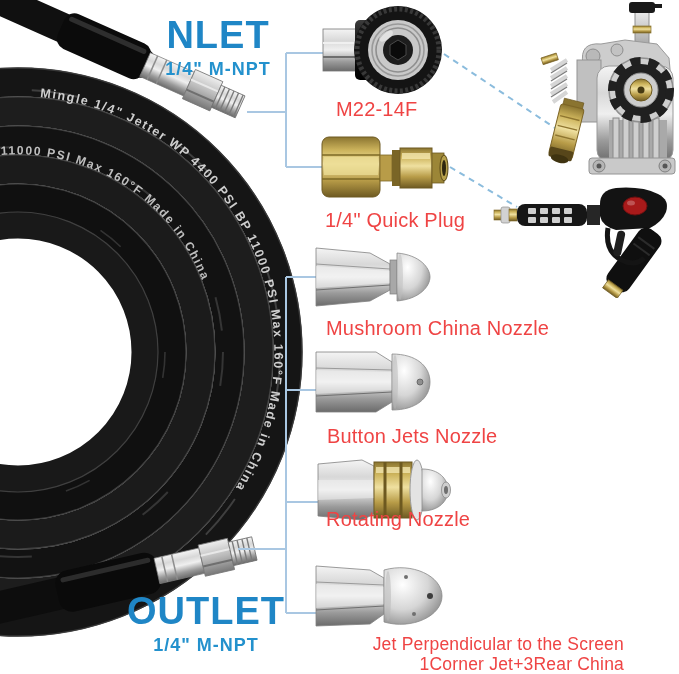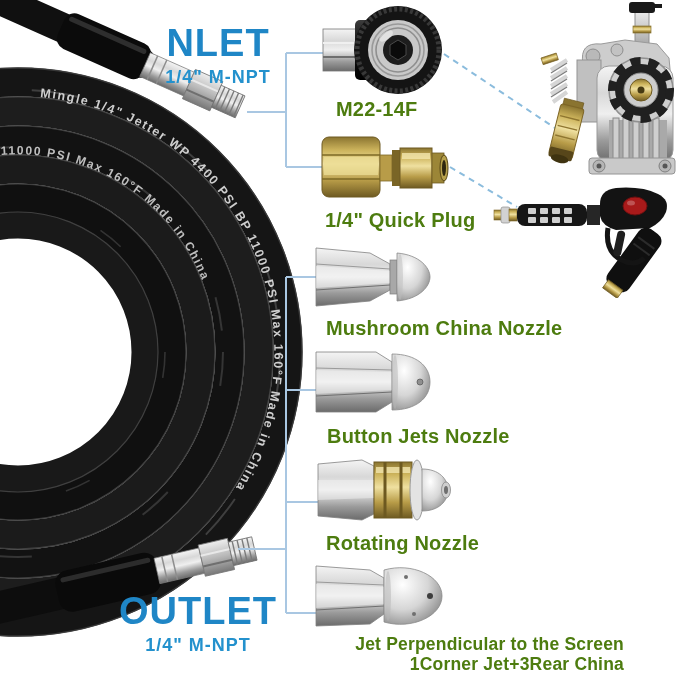--- a/index.html
+++ b/index.html
@@ -5,21 +5,21 @@
   html,body{margin:0;padding:0;background:#fff;}
   .stage{
     position:relative;width:679px;height:674px;background:#ffffff;
     overflow:hidden;font-family:"Liberation Sans",sans-serif;
   }
   .abs{position:absolute;}
   svg{display:block;}
   .layer0{z-index:0;} .layer1{z-index:1;} .layer2{z-index:2;} .layer3{z-index:3;}
   .heading{font-weight:bold;color:#1f86c6;line-height:1;letter-spacing:1px;font-size:38px;}
   .spec{font-weight:bold;color:#2391cd;font-size:18px;letter-spacing:1px;margin-top:5px;}
-  .lbl{font-weight:bold;color:#4d7c0f;font-size:20px;letter-spacing:.2px;line-height:1.15;}
+  .lbl{font-weight:normal;color:#ef4444;font-size:20px;letter-spacing:.2px;line-height:1.15;}
   .lbl.small{font-size:17.5px;text-align:right;}
   .center{text-align:center;}
 </style>
 </head>
 <body>
 
 <div class="stage">
 
   <svg width="0" height="0" style="position:absolute" aria-hidden="true">
     <defs>
@@ -126,25 +126,25 @@
     <g fill="none" stroke="#a9c7e2" stroke-width="2">
       <path d="M247,112 H286 M286,53 V167 M286,53 H330 M286,167 H323"></path>
       <path d="M238,549 H286 M286,277 V613 M286,277 H319 M286,390 H319 M286,502 H319 M286,613 H319"></path>
     </g>
     <g fill="none" stroke="#8bbcdd" stroke-width="2" stroke-dasharray="6 5">
       <line x1="444" y1="54" x2="558" y2="130"></line>
       <line x1="450" y1="167" x2="517" y2="207"></line>
     </g>
   </svg>
 
-  <div class="abs layer3 center" style="left:138;left:138px;top:24px;width:160px">
+  <div class="abs layer3 center" style="left:138;left:138px;top:16px;width:160px">
     <div class="heading">NLET</div>
     <div class="spec">1/4" M-NPT</div>
   </div>
-  <div class="abs layer3 center" style="left:112px;top:592px;width:172px">
+  <div class="abs layer3 center" style="left:120px;top:592px;width:172px">
     <div class="heading">OUTLET</div>
     <div class="spec">1/4" M-NPT</div>
   </div>
 
   <svg class="abs layer2" style="left:322px;top:2px" width="122" height="96" viewBox="0 0 122 96">
     <rect x="1" y="27" width="34" height="42" fill="url(#steelV)" stroke="#777" stroke-width=".8"></rect>
     <line x1="1" y1="41" x2="35" y2="41" stroke="#f0f0f0" stroke-width="2"></line>
     <line x1="1" y1="55" x2="35" y2="55" stroke="#6f6f6f" stroke-width="2"></line>
     <rect x="33" y="18" width="28" height="60" rx="5" fill="url(#blackV)"></rect>
     <circle cx="76" cy="48" r="44" fill="#141414"></circle>
@@ -200,21 +200,21 @@
     <polygon points="2,26 58,26 58,44 2,46" fill="#f2f2f2" opacity=".5"></polygon>
     <rect x="58" y="8" width="38" height="56" fill="url(#brassV)" stroke="#6e5a22" stroke-width="1"></rect>
     <rect x="60" y="13" width="34" height="6" fill="#f2e6ae" opacity=".8"></rect>
     <line x1="69" y1="8" x2="69" y2="64" stroke="#6d5920" stroke-width="3"></line>
     <line x1="85" y1="8" x2="85" y2="64" stroke="#6d5920" stroke-width="3"></line>
     <ellipse cx="101" cy="36" rx="7" ry="30" fill="#e3e3e3" stroke="#9a9a9a" stroke-width="1"></ellipse>
     <path d="M106,15 C123,15 132,25 132,36 C132,47 123,57 106,57 Z" fill="url(#domeR)" stroke="#8a8a8a" stroke-width=".8"></path>
     <ellipse cx="130" cy="36" rx="4.5" ry="8" fill="#cfcfcf" stroke="#8a8a8a" stroke-width=".8"></ellipse>
     <ellipse cx="130" cy="36" rx="2" ry="4" fill="#6f6f6f"></ellipse>
   </svg>
-  <div class="abs layer3 lbl" style="left:326px;top:532px">Rotating Nozzle</div>
+  <div class="abs layer3 lbl" style="left:326px;top:508px">Rotating Nozzle</div>
 
   <svg class="abs layer2" style="left:314px;top:562px" width="134" height="70" viewBox="0 0 134 70">
     <polygon points="2,4 56,8 70,16 70,52 56,62 2,64" fill="url(#steelV)" stroke="#828282" stroke-width=".8"></polygon>
     <polygon points="2,22 70,25 70,42 2,46" fill="#f4f4f4" opacity=".5"></polygon>
     <line x1="2" y1="20" x2="70" y2="23" stroke="#9a9a9a" stroke-width="1"></line>
     <line x1="2" y1="48" x2="70" y2="44" stroke="#6f6f6f" stroke-width="1"></line>
     <path d="M70,8 C98,0 128,14 128,34 C128,54 98,68 70,60 Z" fill="url(#domeR)" stroke="#8a8a8a" stroke-width=".8"></path>
     <ellipse cx="74" cy="34" rx="3" ry="25" fill="#b5b5b5" opacity=".5"></ellipse>
     <circle cx="116" cy="34" r="3" fill="#3d3d3d"></circle>
     <circle cx="92" cy="15" r="2" fill="#6f6f6f"></circle>

